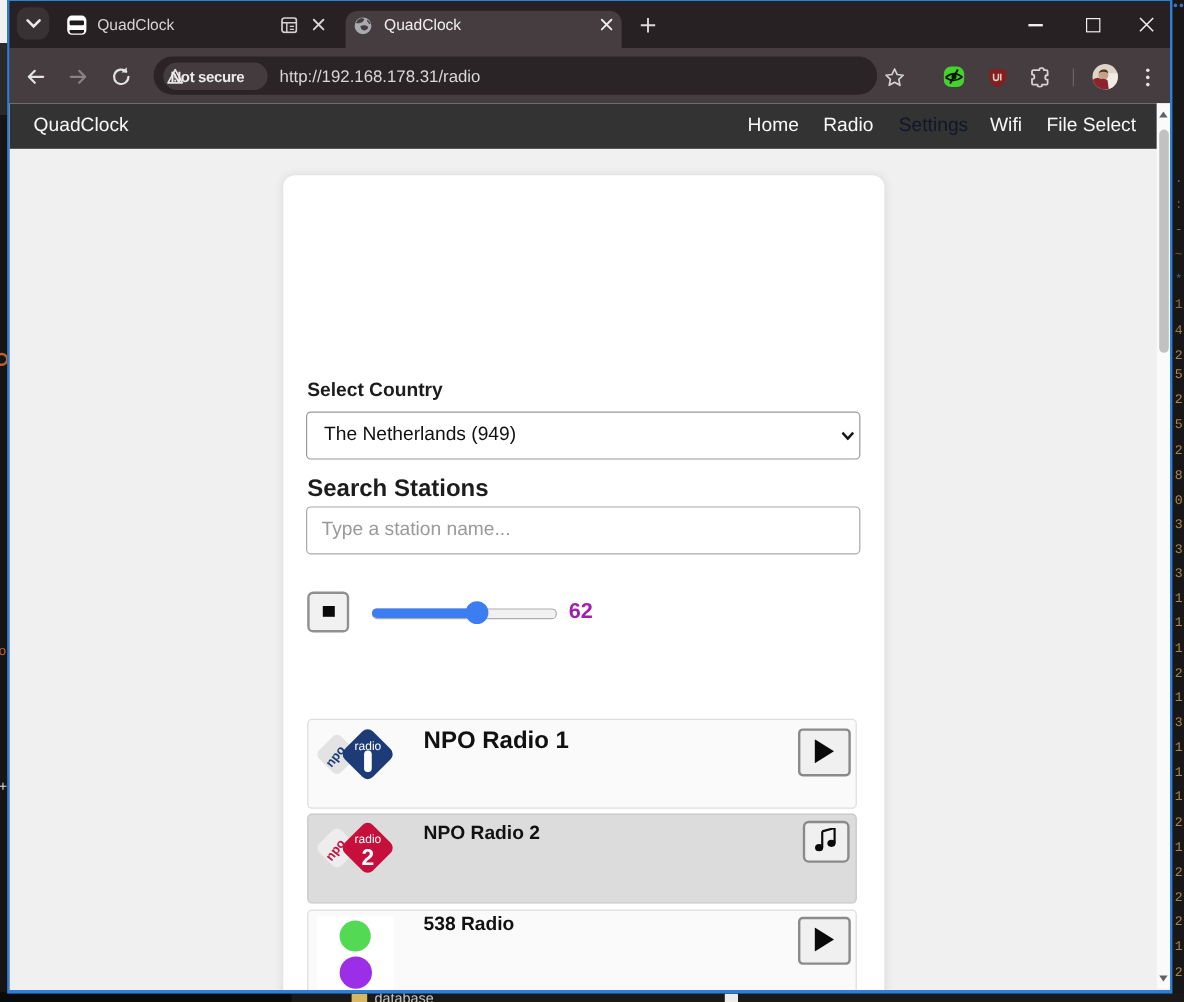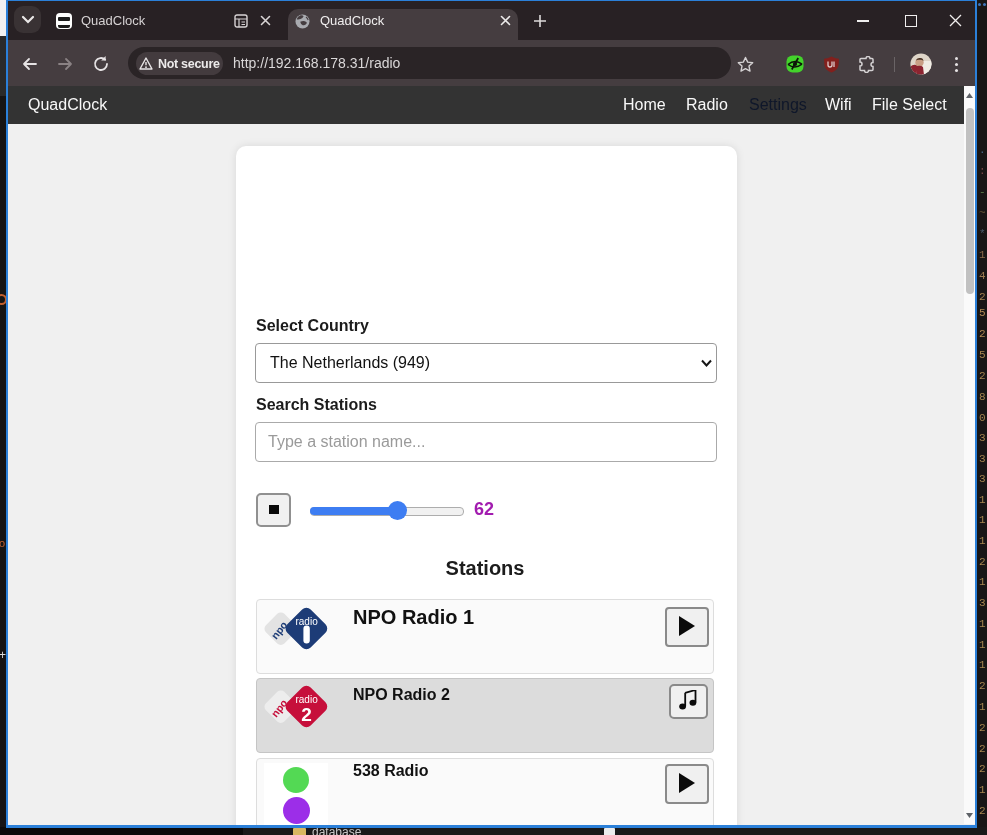--- a/index.html
+++ b/index.html
@@ -113,21 +113,21 @@
         <path d="M13.6 1 V5.4 H9.2 Z" fill="#e6e3e4"></path>
       </svg>
 
     <div class="abs" style="left:120px;top:7px;width:603px;height:32px;border-radius:16px;background:#2a2426;"></div>
     <div class="abs" style="left:128px;top:11.5px;width:87px;height:23px;border-radius:12px;background:#433b3e;"></div>
     <svg class="abs" style="left:131px;top:17px;" width="14" height="13" viewBox="0 0 14 13">
         <path d="M7 1 L13 12 H1 Z" fill="none" stroke="#e8e5e6" stroke-width="1.4" stroke-linejoin="round"></path>
         <path d="M7 5 V8.2" stroke="#e8e5e6" stroke-width="1.4"></path>
         <circle cx="7" cy="10.2" r="0.9" fill="#e8e5e6"></circle>
       </svg>
-    <div class="abs" style="left:150px;top:16.5px;color:#eceaea;font-size:12.5px;font-weight:bold;letter-spacing:-0.3px;">Not secure</div>
+    <div class="abs" style="left:134px;top:16.5px;color:#eceaea;font-size:12.5px;font-weight:bold;letter-spacing:-0.3px;">Not secure</div>
     <div class="abs" style="left:225px;top:15px;color:#dad7d8;font-size:14px;">http://192.168.178.31/radio</div>
 
     <svg class="abs" style="left:729px;top:16px;" width="17" height="17" viewBox="0 0 17 17">
         <path d="M8.5 1.5 L10.7 6.1 L15.7 6.7 L12 10.1 L13 15.1 L8.5 12.6 L4 15.1 L5 10.1 L1.3 6.7 L6.3 6.1 Z" fill="none" stroke="#d4d1d2" stroke-width="1.4" stroke-linejoin="round"></path>
       </svg>
 
     <svg class="abs" style="left:778px;top:15px;" width="18" height="18" viewBox="0 0 18 18">
         <rect x="0.5" y="0.5" width="17" height="17" rx="6" fill="#43d32b"></rect>
         <path d="M2 9.5 Q9 3.5 16 9.2 M2 9.5 Q9 14.5 16 9.2" fill="none" stroke="#0c1408" stroke-width="1.5"></path>
         <path d="M12.2 3 L5.8 14.5" stroke="#0c1408" stroke-width="1.7"></path>
@@ -178,32 +178,31 @@
 
 
 
     <div class="abs" style="left:248px;top:231px;font-size:16px;font-weight:bold;color:#1c1c1c;">Select Country</div>
     <div class="abs" style="left:247px;top:257px;width:460px;height:38px;background:#fff;border:1px solid #999;border-radius:4px;"></div>
     <div class="abs" style="left:262px;top:268px;font-size:16px;color:#111;">The Netherlands (949)</div>
     <svg class="abs" style="left:693px;top:273px;" width="11" height="8" viewBox="0 0 11 8">
         <path d="M1 1.5 L5.5 6.5 L10 1.5" stroke="#161616" stroke-width="2" fill="none"></path>
       </svg>
 
-    <div class="abs" style="left:248px;top:310px;font-size:16px;font-weight:bold;color:#1c1c1c;">Search Stations</div>
+    <div class="abs" style="left:248px;top:310px;font-size:20px;font-weight:bold;color:#1c1c1c;">Search Stations</div>
     <div class="abs" style="left:247px;top:336px;width:460px;height:38px;background:#fff;border:1px solid #aaa;border-radius:4px;"></div>
     <div class="abs" style="left:260px;top:347px;font-size:16px;color:#9a9a9a;">Type a station name...</div>
 
     <div class="abs" style="left:248px;top:407px;width:31px;height:29.5px;background:#f1f1f1;border:2px solid #909090;border-radius:5px;"></div>
     <div class="abs" style="left:260.5px;top:418.5px;width:10px;height:9.5px;background:#0a0a0a;"></div>
     <div class="abs" style="left:302px;top:421px;width:152px;height:7px;background:#f1f1f1;border:1px solid #adadad;border-radius:4px;"></div>
     <div class="abs" style="left:302px;top:420.5px;width:95px;height:8px;background:#3d7df2;border-radius:4px;"></div>
     <div class="abs" style="left:380px;top:415px;width:19px;height:19px;background:#3d7df2;border-radius:50%;"></div>
     <div class="abs" style="left:466px;top:413px;font-size:18px;font-weight:bold;color:#a21caf;">62</div>
 
-    <div class="abs" style="left:227px;top:471px;width:500px;text-align:center;font-size:20px;font-weight:bold;color:#1c1c1c;">Stations</div>
 
     <div class="abs" style="left:248px;top:513px;width:456px;height:73px;background:#fafafa;border:1px solid #ddd;border-radius:4px;"></div>
     <div class="abs" style="left:248px;top:592px;width:456px;height:73px;background:#dcdcdc;border:1px solid #c5c5c5;border-radius:4px;"></div>
     <div class="abs" style="left:248px;top:672px;width:456px;height:73px;background:#fafafa;border:1px solid #ddd;border-radius:4px;"></div>
 
     <div class="abs" style="left:345px;top:519.5px;font-size:20px;font-weight:bold;color:#111;">NPO Radio 1</div>
     <div class="abs" style="left:657px;top:521px;width:40px;height:36px;background:#f0f0f0;border:2px solid #8a8a8a;border-radius:4px;"></div>
     <svg class="abs" style="left:670px;top:530px;" width="18" height="20" viewBox="0 0 18 20">
         <path d="M1 0 L17 10 L1 20 Z" fill="#0a0a0a"></path>
       </svg>

